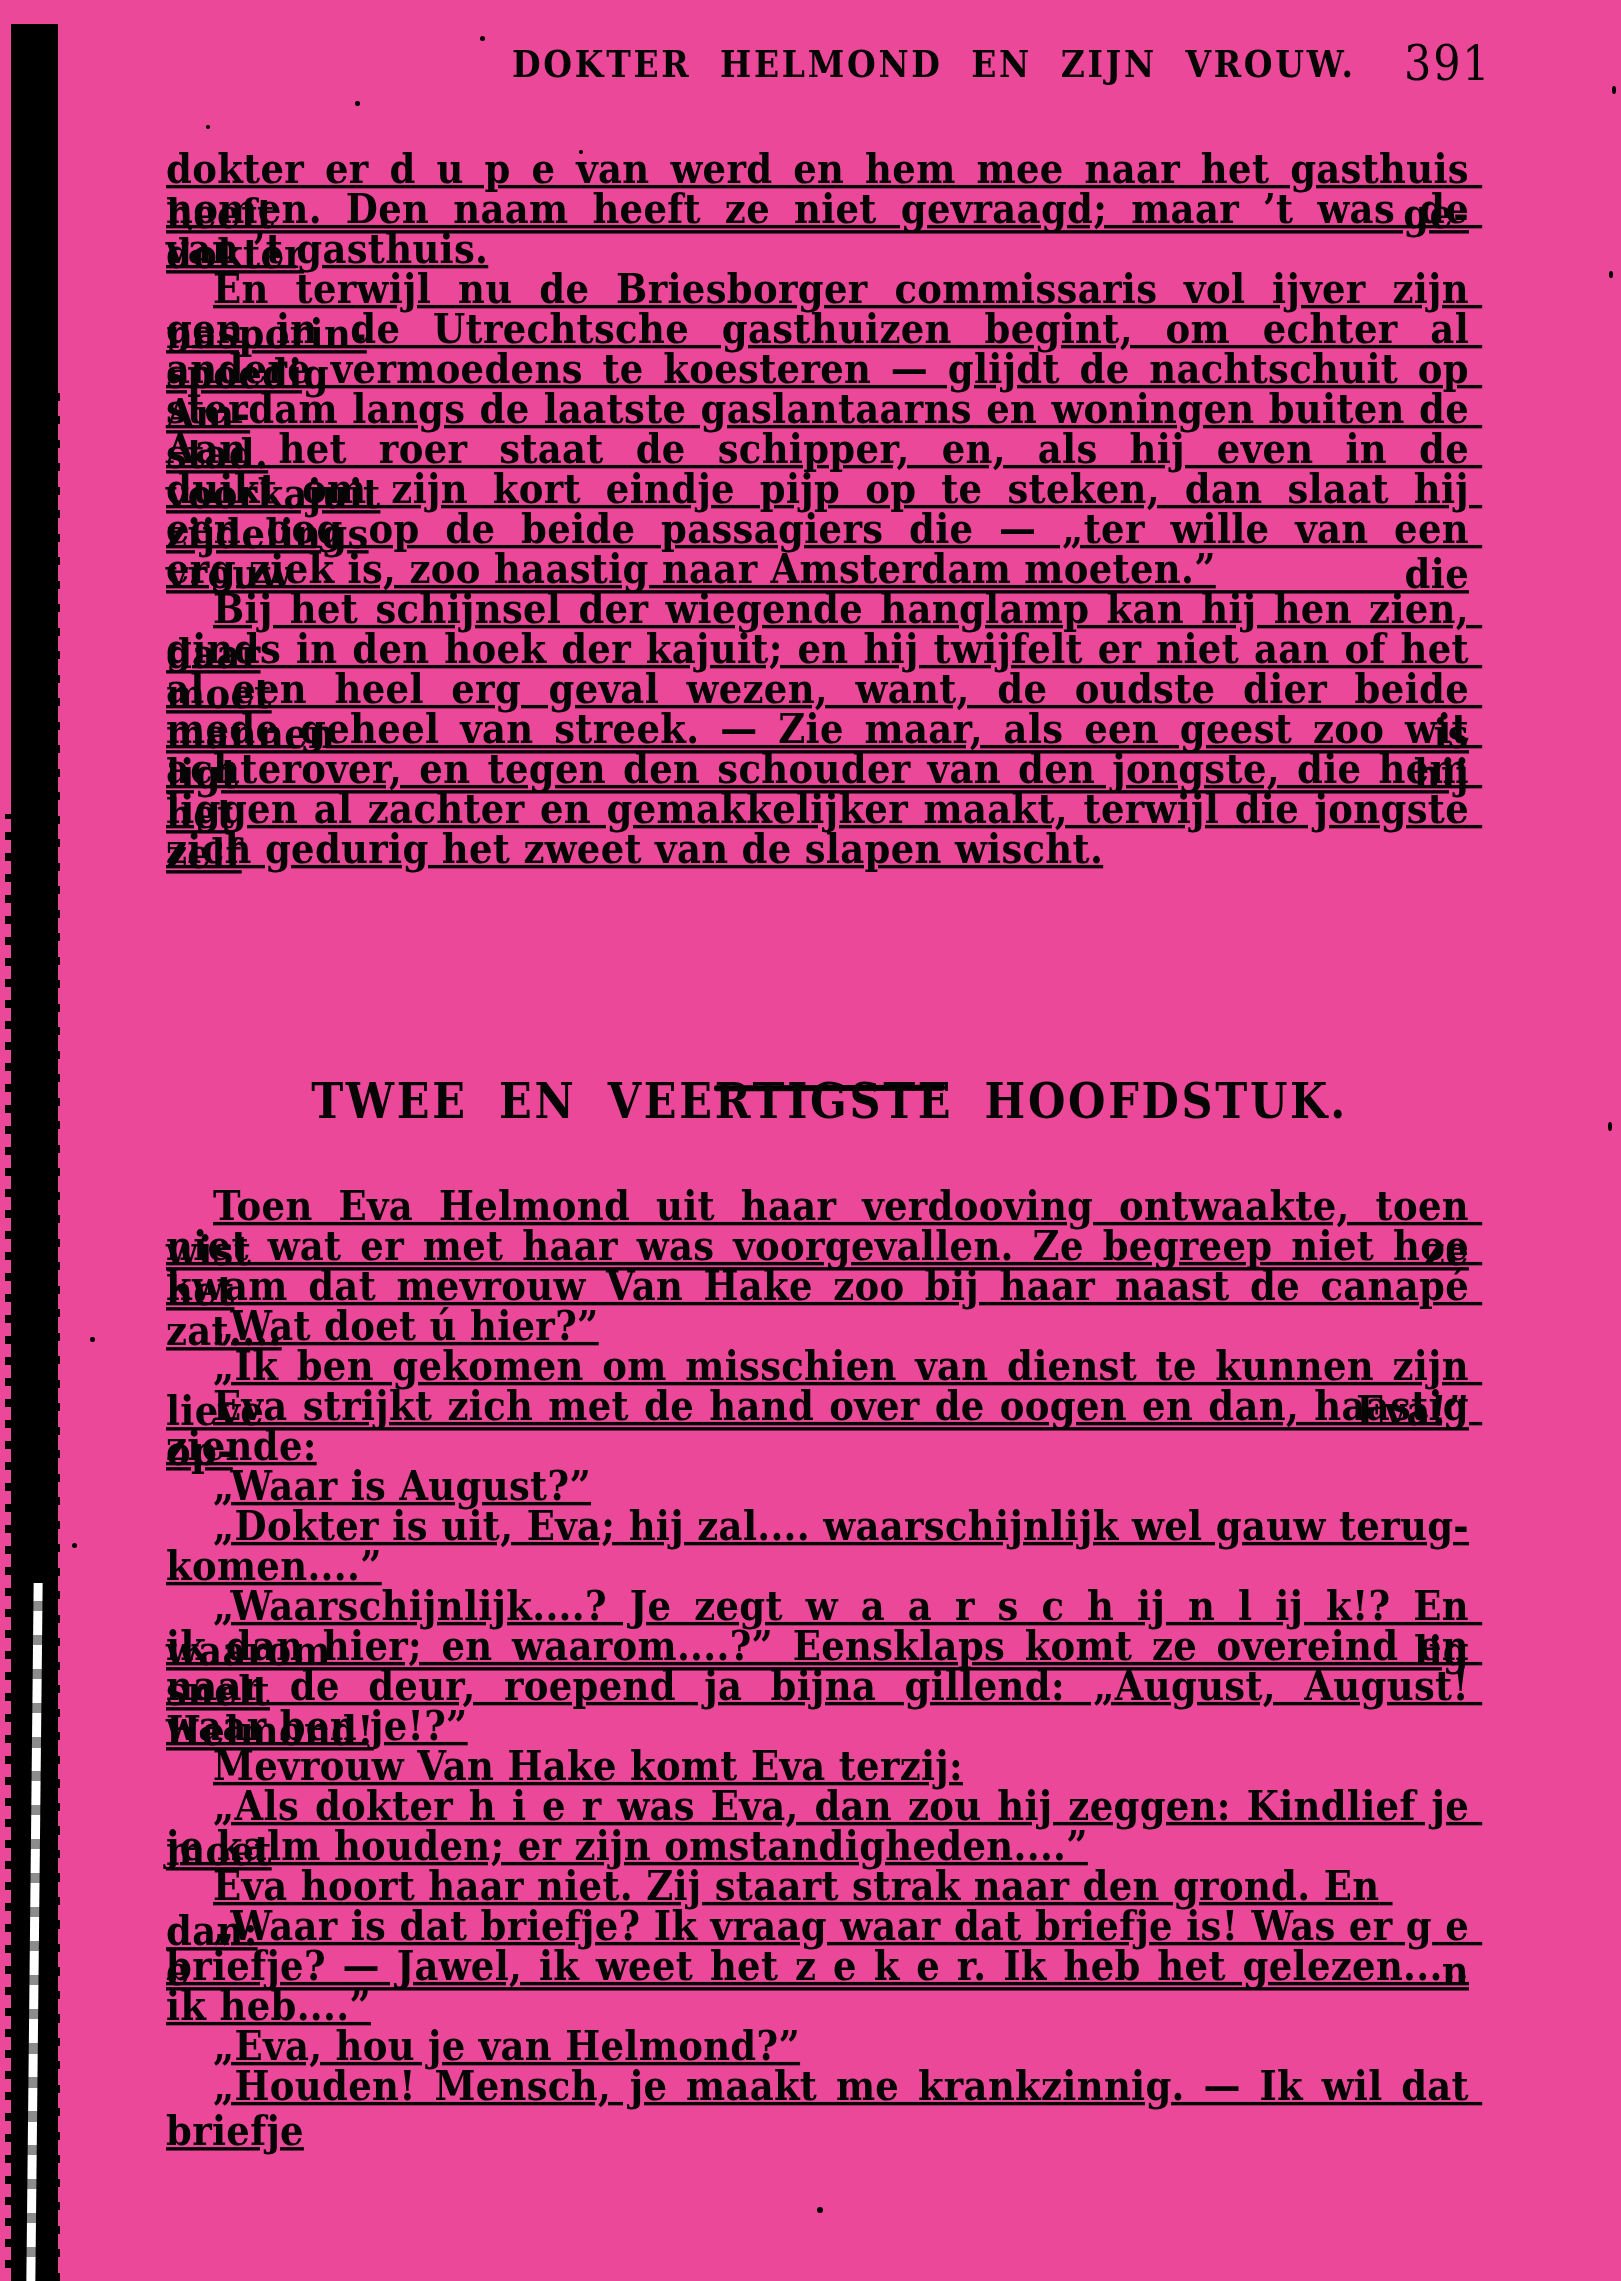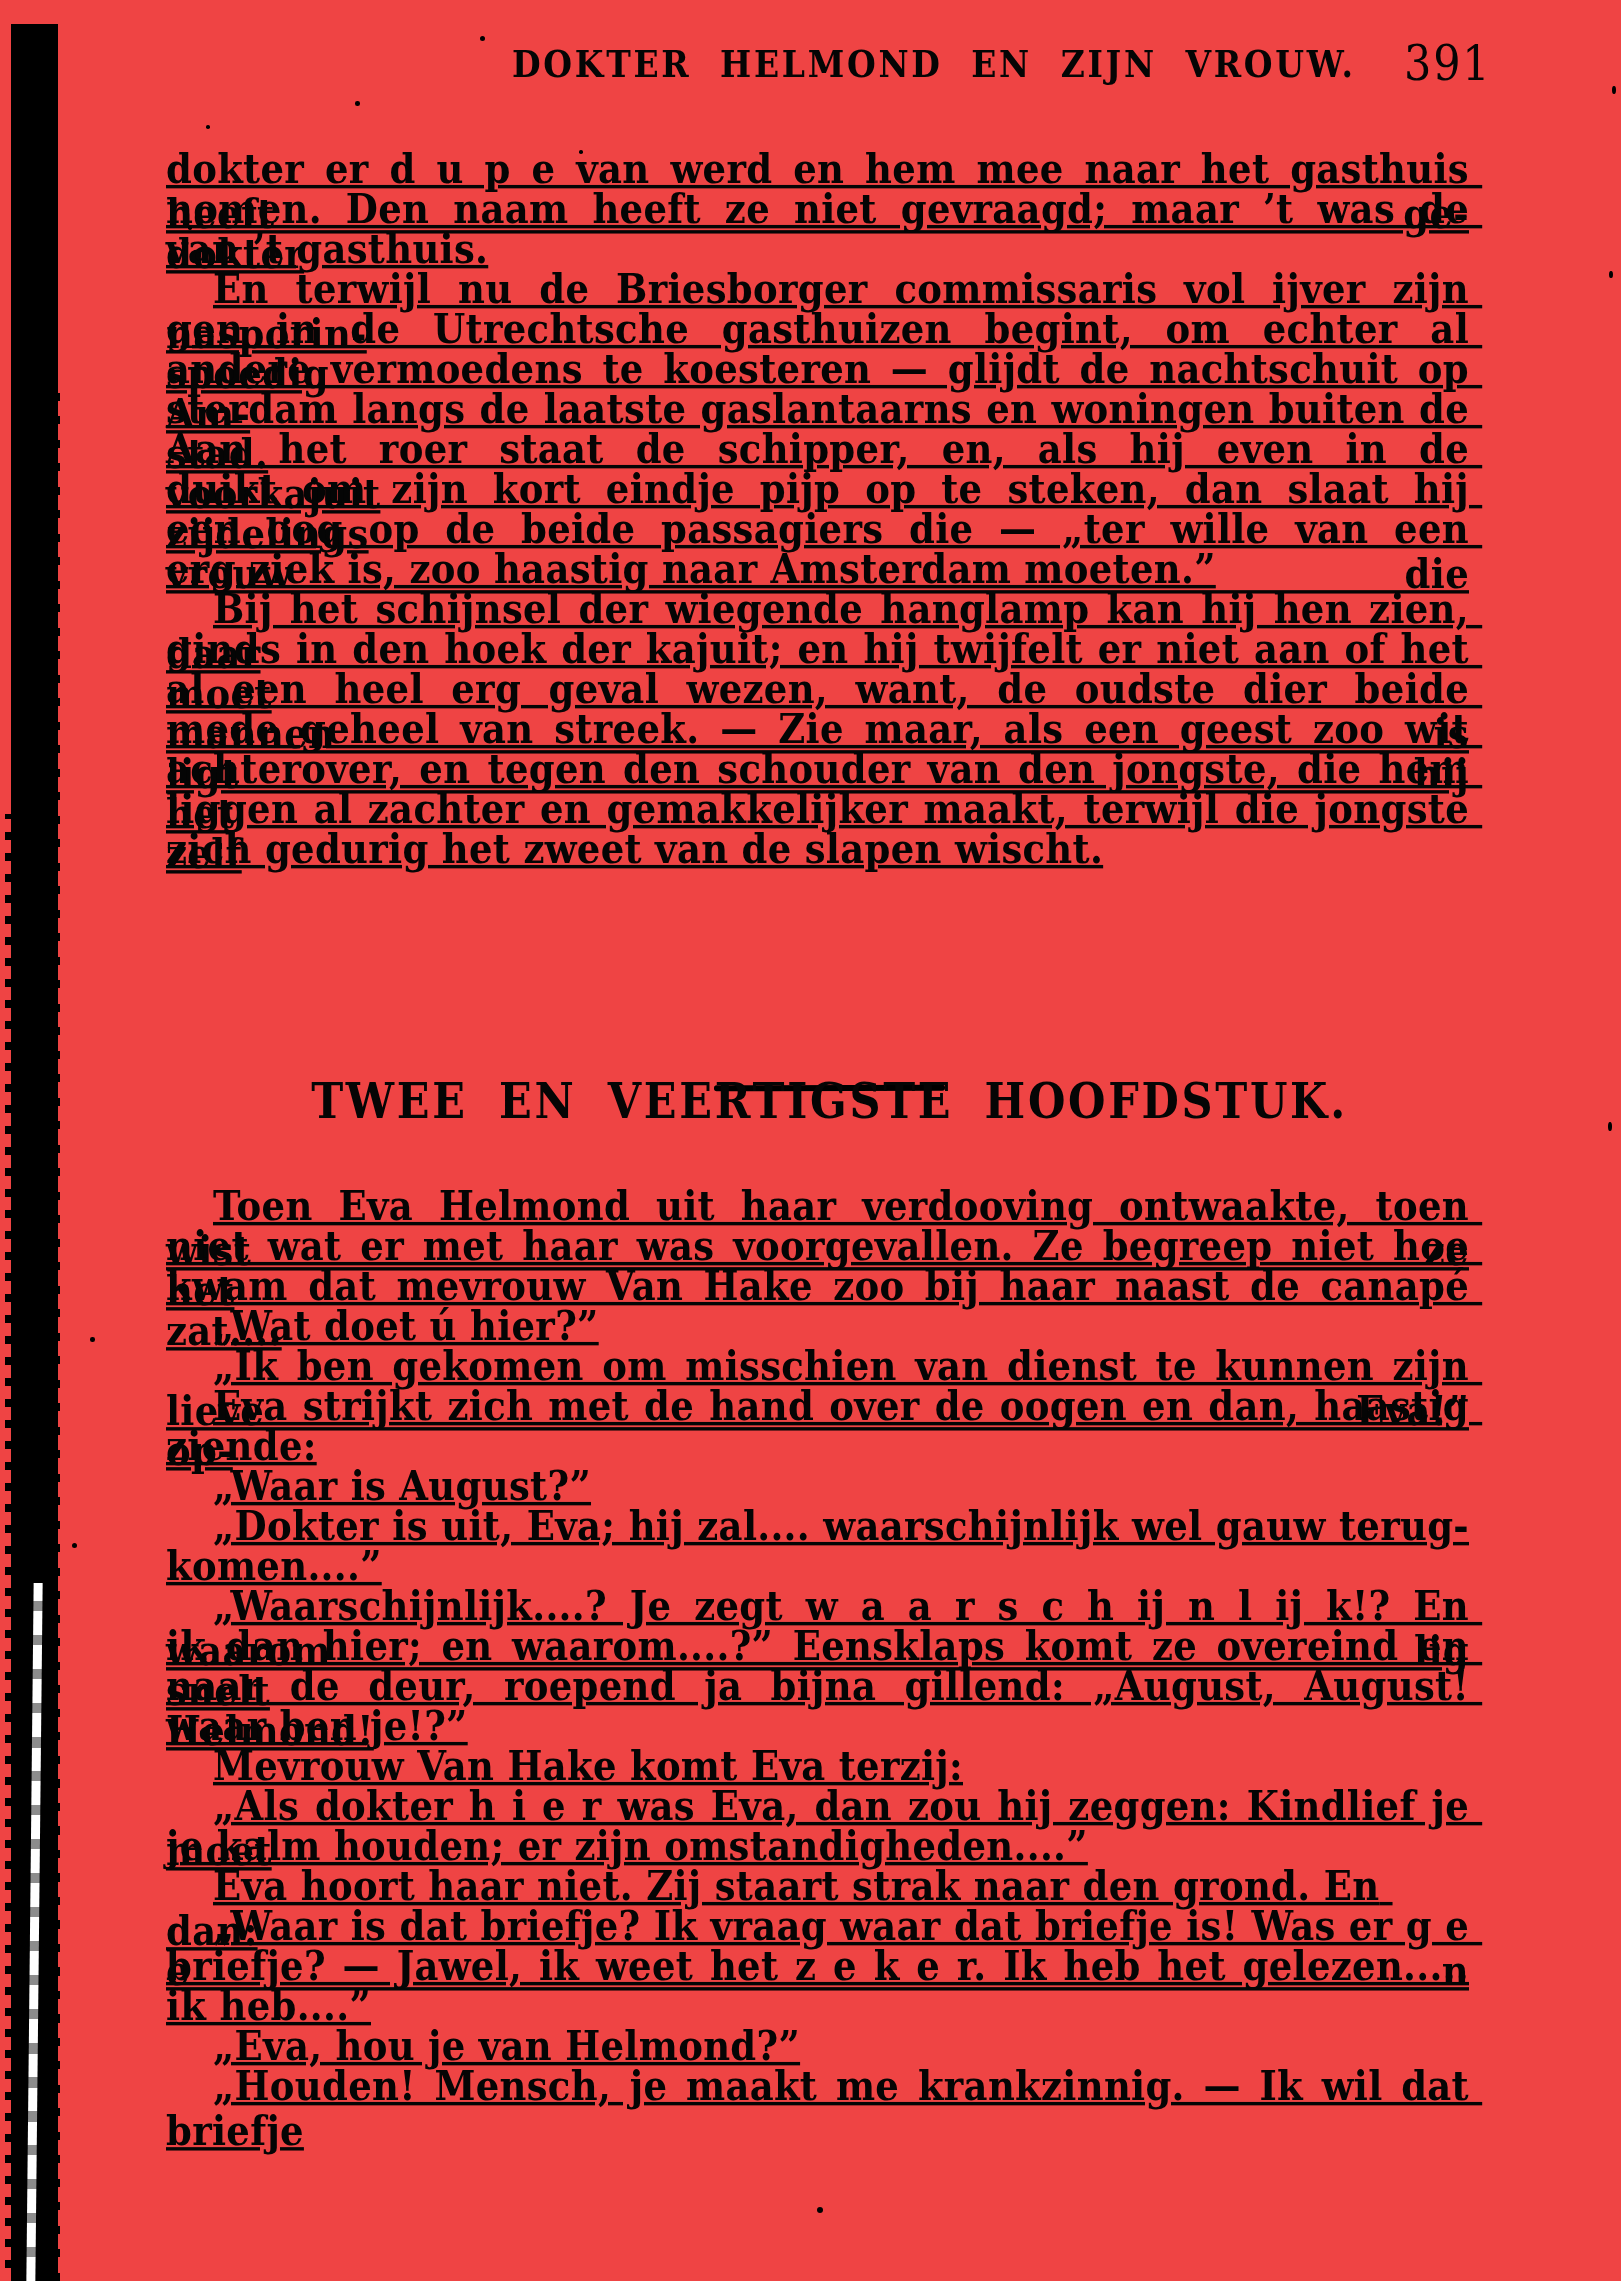--- a/index.html
+++ b/index.html
@@ -1,18 +1,18 @@
 <!DOCTYPE html>
 <html style="font-size:14.5px"><head>
 <meta charset="utf-8">
 <style>
   html,body { margin:0; padding:0; background:#777; }
   .page {
     position:relative; width:1621px; height:2281px;
-    background:#ef4444; overflow:hidden;
+    background:#ec4899; overflow:hidden;
     font-family:"DejaVu Serif", serif; color:#050505;
   }
   
   .gutter { position:absolute; left:11px; top:23.5px; width:47px; height:2258px; background:#000; }
   .gutter-edge-r { position:absolute; left:54px; top:380px; width:6.3px; height:1901px;
     background:repeating-linear-gradient(0deg,#000 0 8.1px, transparent 8.1px 23.5px); }
   .gutter-edge-l { position:absolute; left:5.4px; top:814px; width:6.3px; height:1467px;
     background:repeating-linear-gradient(0deg,transparent 0 12.7px, #000 12.7px 21px); }
   .gutter-vein { position:absolute; left:30px; top:1583px; width:9px; height:698px;
     background:repeating-linear-gradient(0deg,#fff 0 23.5px, rgba(255,255,255,.55) 23.5px 34px);

